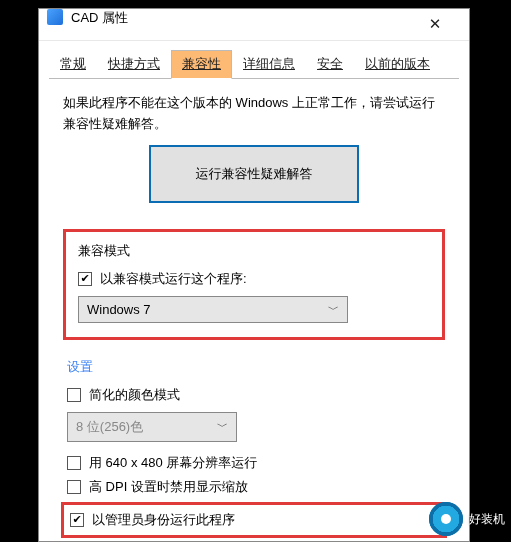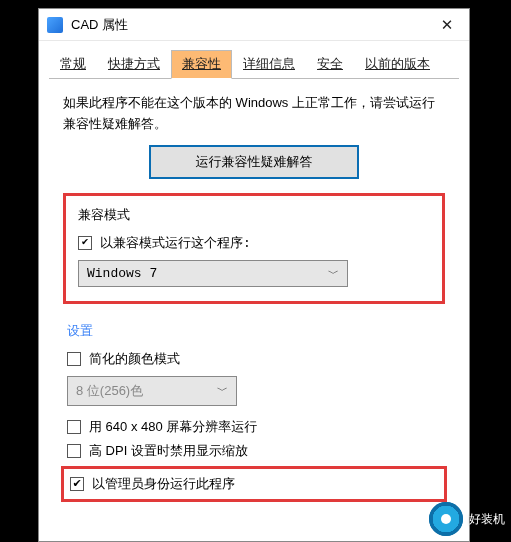--- a/index.html
+++ b/index.html
@@ -21,22 +21,22 @@
     width: 432px;
     height: 534px;
     background: #fff;
     border: 1px solid #888;
     display: flex;
     flex-direction: column;
   }
   .titlebar {
     height: 32px;
     display: flex;
-    align-items: center;
-    padding: 0 0 0 8px;
+    align-items: flex-start;
+    padding: 0 12px 0 8px;
     border-bottom: 1px solid #e8e8e8;
   }
   .titlebar .appicon {
     width: 16px; height: 16px;
     background: linear-gradient(135deg,#4aa3ff,#1e6fd9);
     margin-right: 8px;
     border-radius: 2px;
   }
   .titlebar .title { flex: 1; font-size: 13px; }
   .closebtn {
@@ -68,29 +68,28 @@
     flex: 1;
     overflow: hidden;
   }
   .intro { line-height: 1.6; margin-bottom: 10px; }
   .troubleshoot-btn {
     display: block;
     width: 210px;
     margin: 0 auto 10px auto;
     border: 2px solid #0a6db3;
     background: #e1e1e1;
-    padding: 6px 0;
+    padding: 18px 0;
     text-align: center;
     font-size: 13px;
   }
   .link { color: #0066cc; text-decoration: underline; cursor: pointer; font-size:13px; }
   .group {
-    margin-top: 14px;
+    margin-top: 26px;
     position: relative;
-    font-family: Liberation Mono, monospace;
   }
   .group.hl { border: 3px solid #e13a3a; padding: 10px 12px 14px 12px; }
   .group-title {
     position: absolute;
     top: -10px; left: 8px;
     background: #fff;
     padding: 0 4px;
     font-size: 13px;
   }
   .group-title.inside { position: static; background:none; padding:0; margin-bottom:10px; display:block;}

